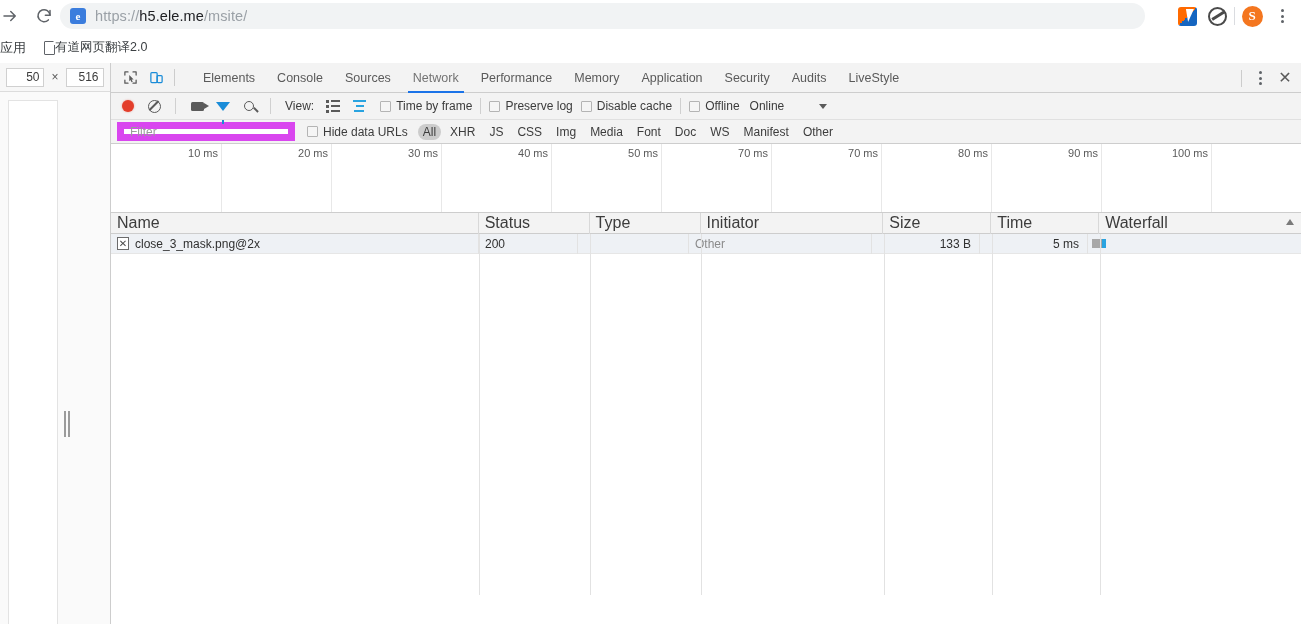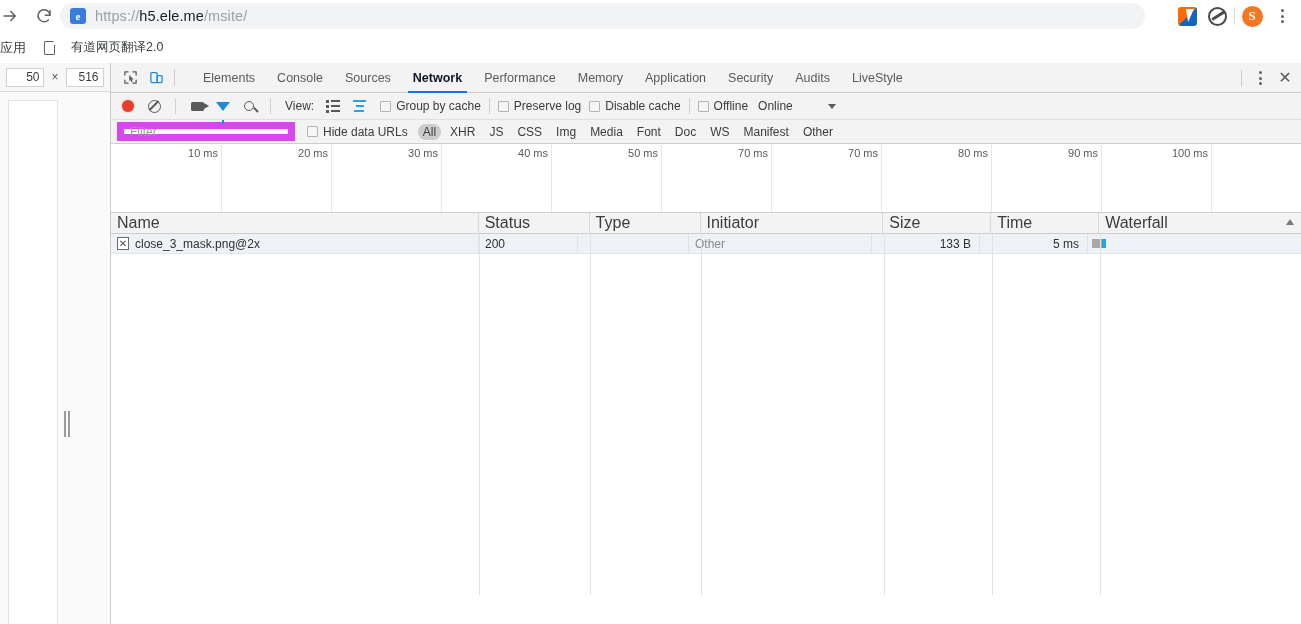--- a/index.html
+++ b/index.html
@@ -67,21 +67,21 @@
   .ext-divider { width: 1px; height: 18px; background: #dadce0; margin: 0 2px; }
   .kebab { width: 20px; display: flex; flex-direction: column; align-items: center; gap: 2.5px; }
   .kebab i { width: 3px; height: 3px; border-radius: 50%; background: #5f6368; display:block; }
 
   .bookmark-bar {
     position: absolute; left: 0; top: 32px; width: 1301px; height: 31px;
     background: #ffffff; display: flex; align-items: center;
     font-size: 12.5px; color: #3c4043;
   }
   .bm-apps { margin-left: -8px; padding: 0 8px; color: #3c4043; font-size: 13px; }
-  .bm-item { display: flex; align-items: center; gap: 16px; padding: 0 8px; margin-left: 2px; }
+  .bm-item { display: flex; align-items: center; gap: 0; padding: 0 8px; margin-left: 2px; }
   .page-glyph {
     width: 11px; height: 14px; border: 1.3px solid #5f6368; border-radius: 1px;
     position: relative; background: #fff;
   }
   .page-glyph::after {
     content:""; position:absolute; right:-1.3px; top:-1.3px;
     border-left: 5px solid transparent; border-bottom: 5px solid #fff;
     border-top: 0; width: 0; height: 0;
   }
 
@@ -126,21 +126,21 @@
   }
   .dt-icon-btn {
     width: 26px; height: 26px; display:flex; align-items:center; justify-content:center; color:#5a5a5a;
   }
   .dt-sep { width: 1px; height: 17px; background: #ccc; margin: 0 5px; }
   .dt-tabs { display: flex; align-items: center; height: 30px; margin-left: 12px; }
   .dt-tab {
     height: 30px; display: flex; align-items: center; padding: 0 11px;
     font-size: 12.5px; color: #5a5a5a; position: relative; white-space: nowrap;
   }
-  .dt-tab.active { color: #0f172a; font-weight: bold; }
+  .dt-tab.active { color: #737373; }
   .dt-tab.active::after {
     content:""; position: absolute; left: 6px; right: 6px; bottom: 0; height: 2px; background: #1a73e8;
   }
   .dt-tabbar-right { position: absolute; right: 4px; top: 0; height: 30px; display: flex; align-items: center; }
   .dt-close { font-size: 16px; color: #5a5a5a; width: 24px; text-align: center; line-height: 1; }
 
   .net-toolbar {
     height: 27px; background: #f3f3f3; border-bottom: 1px solid #e0e0e0;
     display: flex; align-items: center; padding-left: 4px; font-size: 12px; color: #3c3c3c;
   }
@@ -386,21 +386,21 @@
       </div>
       <div class="dt-icon-btn">
         <div class="wf-glyph" style="width:13px">
           <u style="width:13px"></u>
             <u style="width:8px;margin-left:3px"></u>
             <u style="width:10px;margin-left:1px"></u>
         </div>
       </div>
       <label class="tb-chk">
         <span class="cb"></span>
-        <span>Group by cache</span>
+        <span>Time by frame</span>
       </label>
       <div class="tb-divider"></div>
       <label class="tb-chk" style="margin-left:0">
         <span class="cb"></span>
         <span>Preserve log</span>
       </label>
       <label class="tb-chk">
         <span class="cb"></span>
         <span>Disable cache</span>
       </label>

